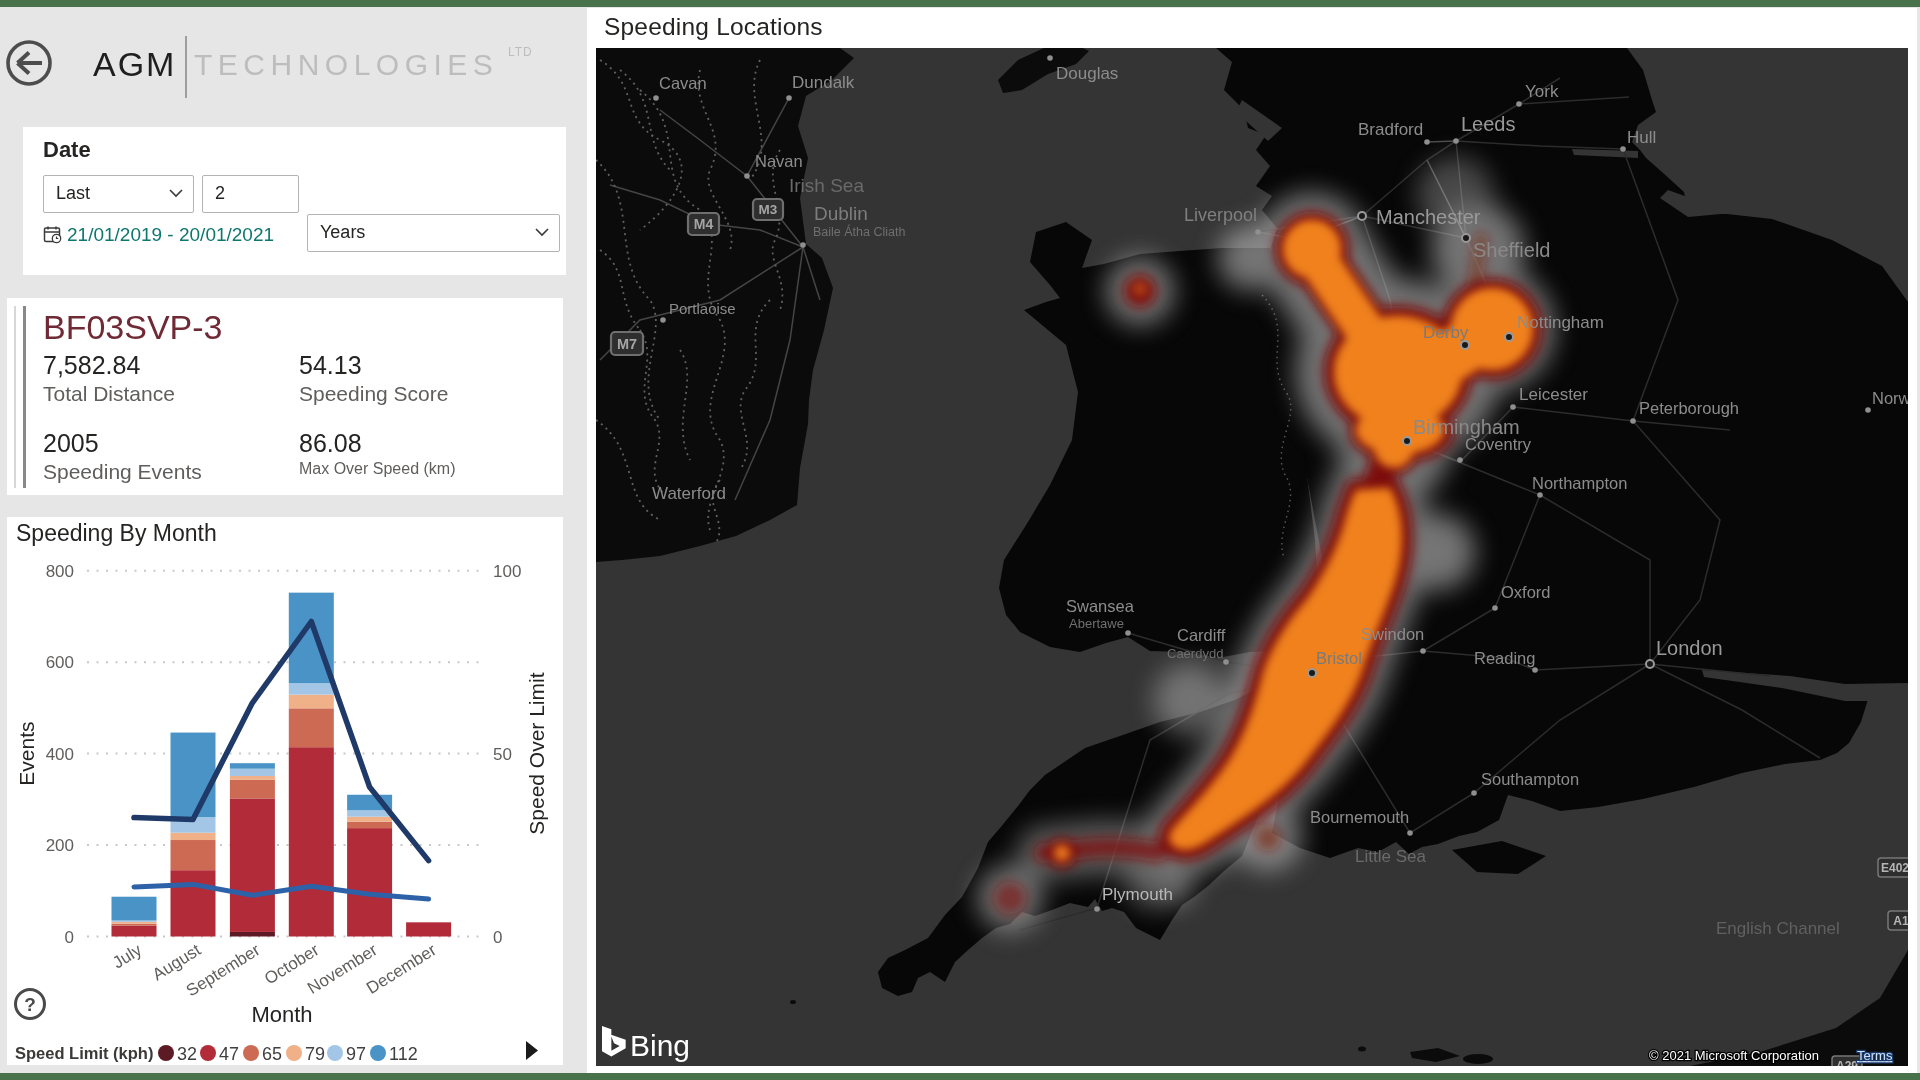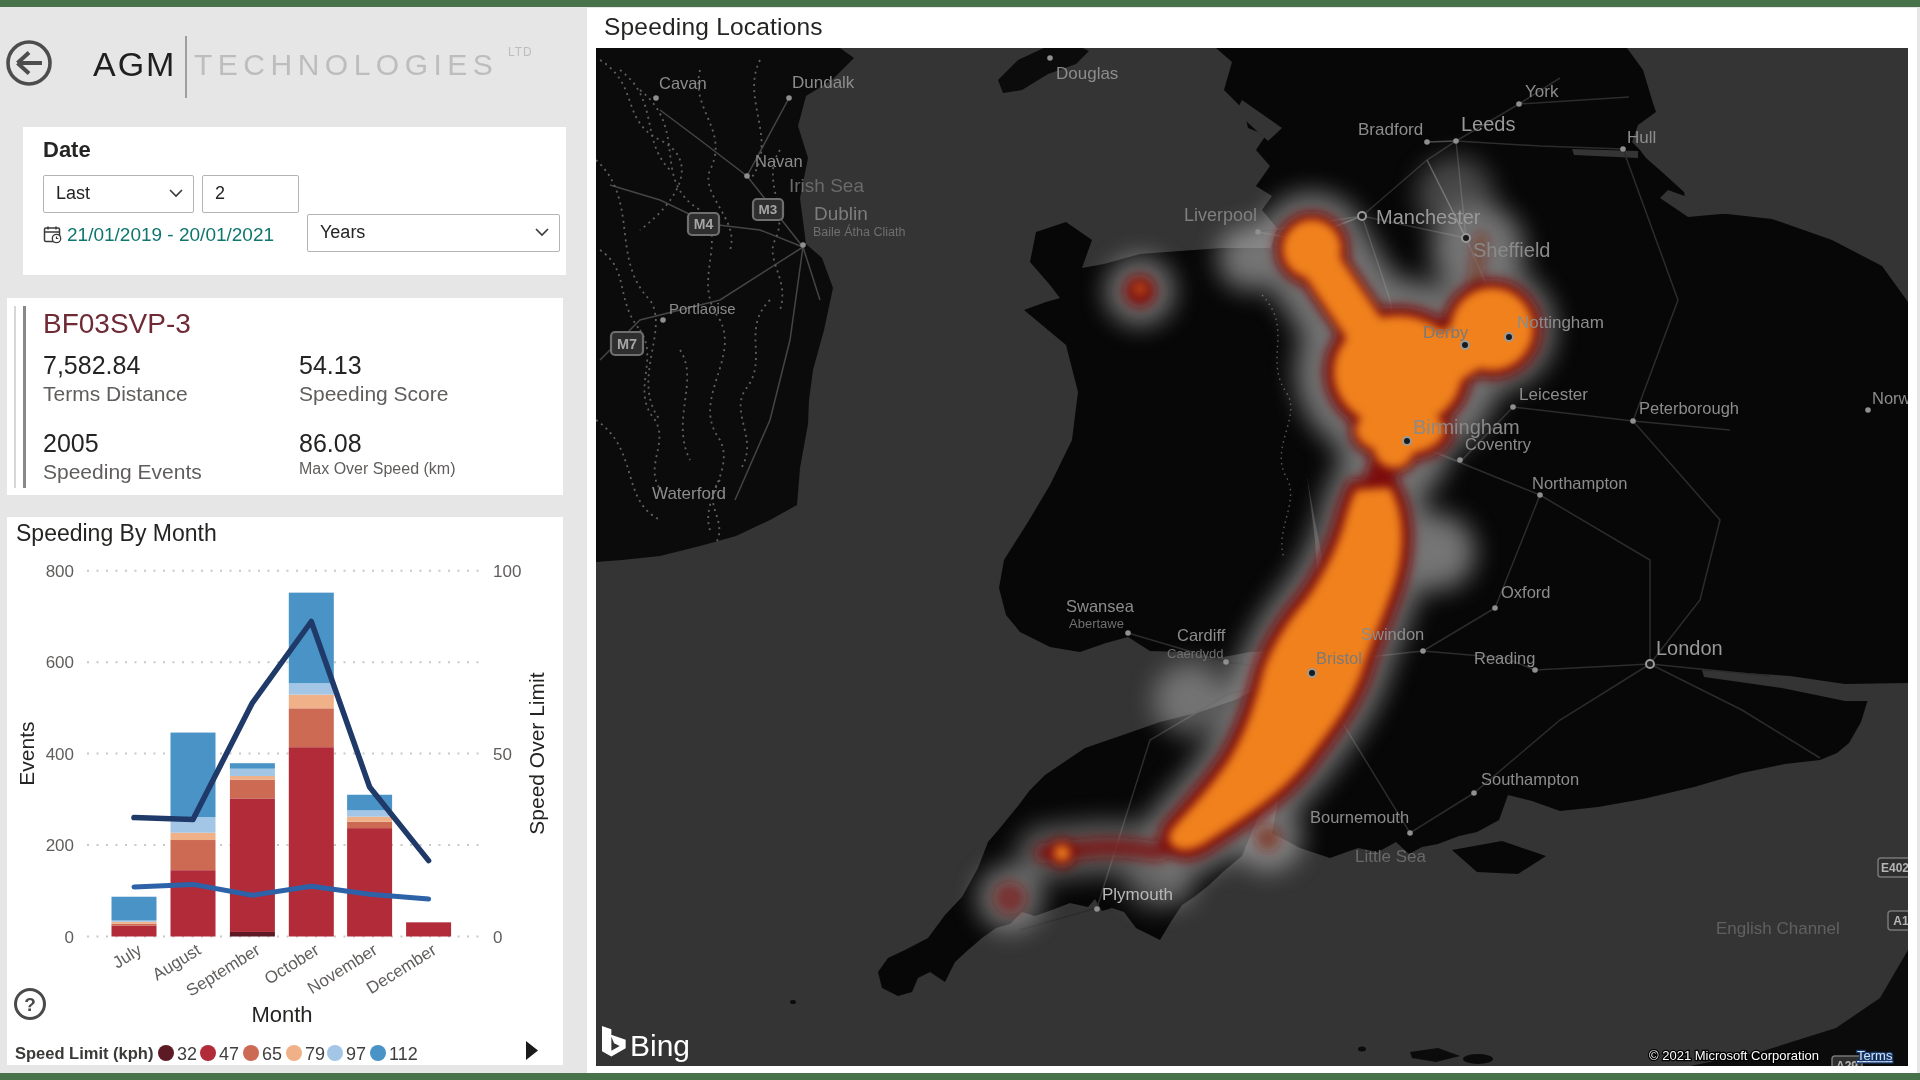--- a/index.html
+++ b/index.html
@@ -44,24 +44,24 @@
     <path d="M1.5,7 H16.5 M5,1.5 v3 M13,1.5 v3" stroke="#3b3a39" stroke-width="1.5" fill="none"></path>
     <circle cx="13.5" cy="13.5" r="4.2" fill="#fff" stroke="#3b3a39" stroke-width="1.3"></circle>
     <path d="M13.5,11.5 v2 h1.8" stroke="#3b3a39" stroke-width="1.2" fill="none"></path>
   </svg>
   <div class="abs" style="left:44px;top:97px;font-size:19px;color:#0f766e">21/01/2019 - 20/01/2021</div>
 </div>
 
 <div class="card" style="left:7px;top:298px;width:556px;height:197px;">
   <div class="abs" style="left:7px;top:8px;width:2px;height:182px;background:#d9d7d5"></div>
   <div class="abs" style="left:16px;top:8px;width:2.5px;height:182px;background:#8a8886"></div>
-  <div class="abs" style="left:36px;top:10px;font-size:28px;color:#702a35">BF03SVP-3</div>
+  <div class="abs" style="left:36px;top:10px;font-size:34px;color:#702a35">BF03SVP-3</div>
   <div class="abs" style="left:36px;top:53px;font-size:25px;color:#252423">7,582.84</div>
   <div class="abs" style="left:292px;top:53px;font-size:25px;color:#252423">54.13</div>
-  <div class="abs" style="left:36px;top:84px;font-size:21px;color:#605e5c">Terms Distance</div>
+  <div class="abs" style="left:36px;top:84px;font-size:21px;color:#605e5c">Total Distance</div>
   <div class="abs" style="left:292px;top:84px;font-size:21px;color:#605e5c">Speeding Score</div>
   <div class="abs" style="left:36px;top:131px;font-size:25px;color:#252423">2005</div>
   <div class="abs" style="left:292px;top:131px;font-size:25px;color:#252423">86.08</div>
   <div class="abs" style="left:36px;top:162px;font-size:21px;color:#605e5c">Speeding Events</div>
   <div class="abs" style="left:292px;top:162px;font-size:16px;color:#605e5c">Max Over Speed (km)</div>
 </div>
 
 <div class="card" style="left:7px;top:517px;width:556px;height:548px;">
 <svg width="556" height="548" viewBox="0 0 556 548">
 <g stroke="#c8c8c8" stroke-width="2" stroke-dasharray="2 7.5">

